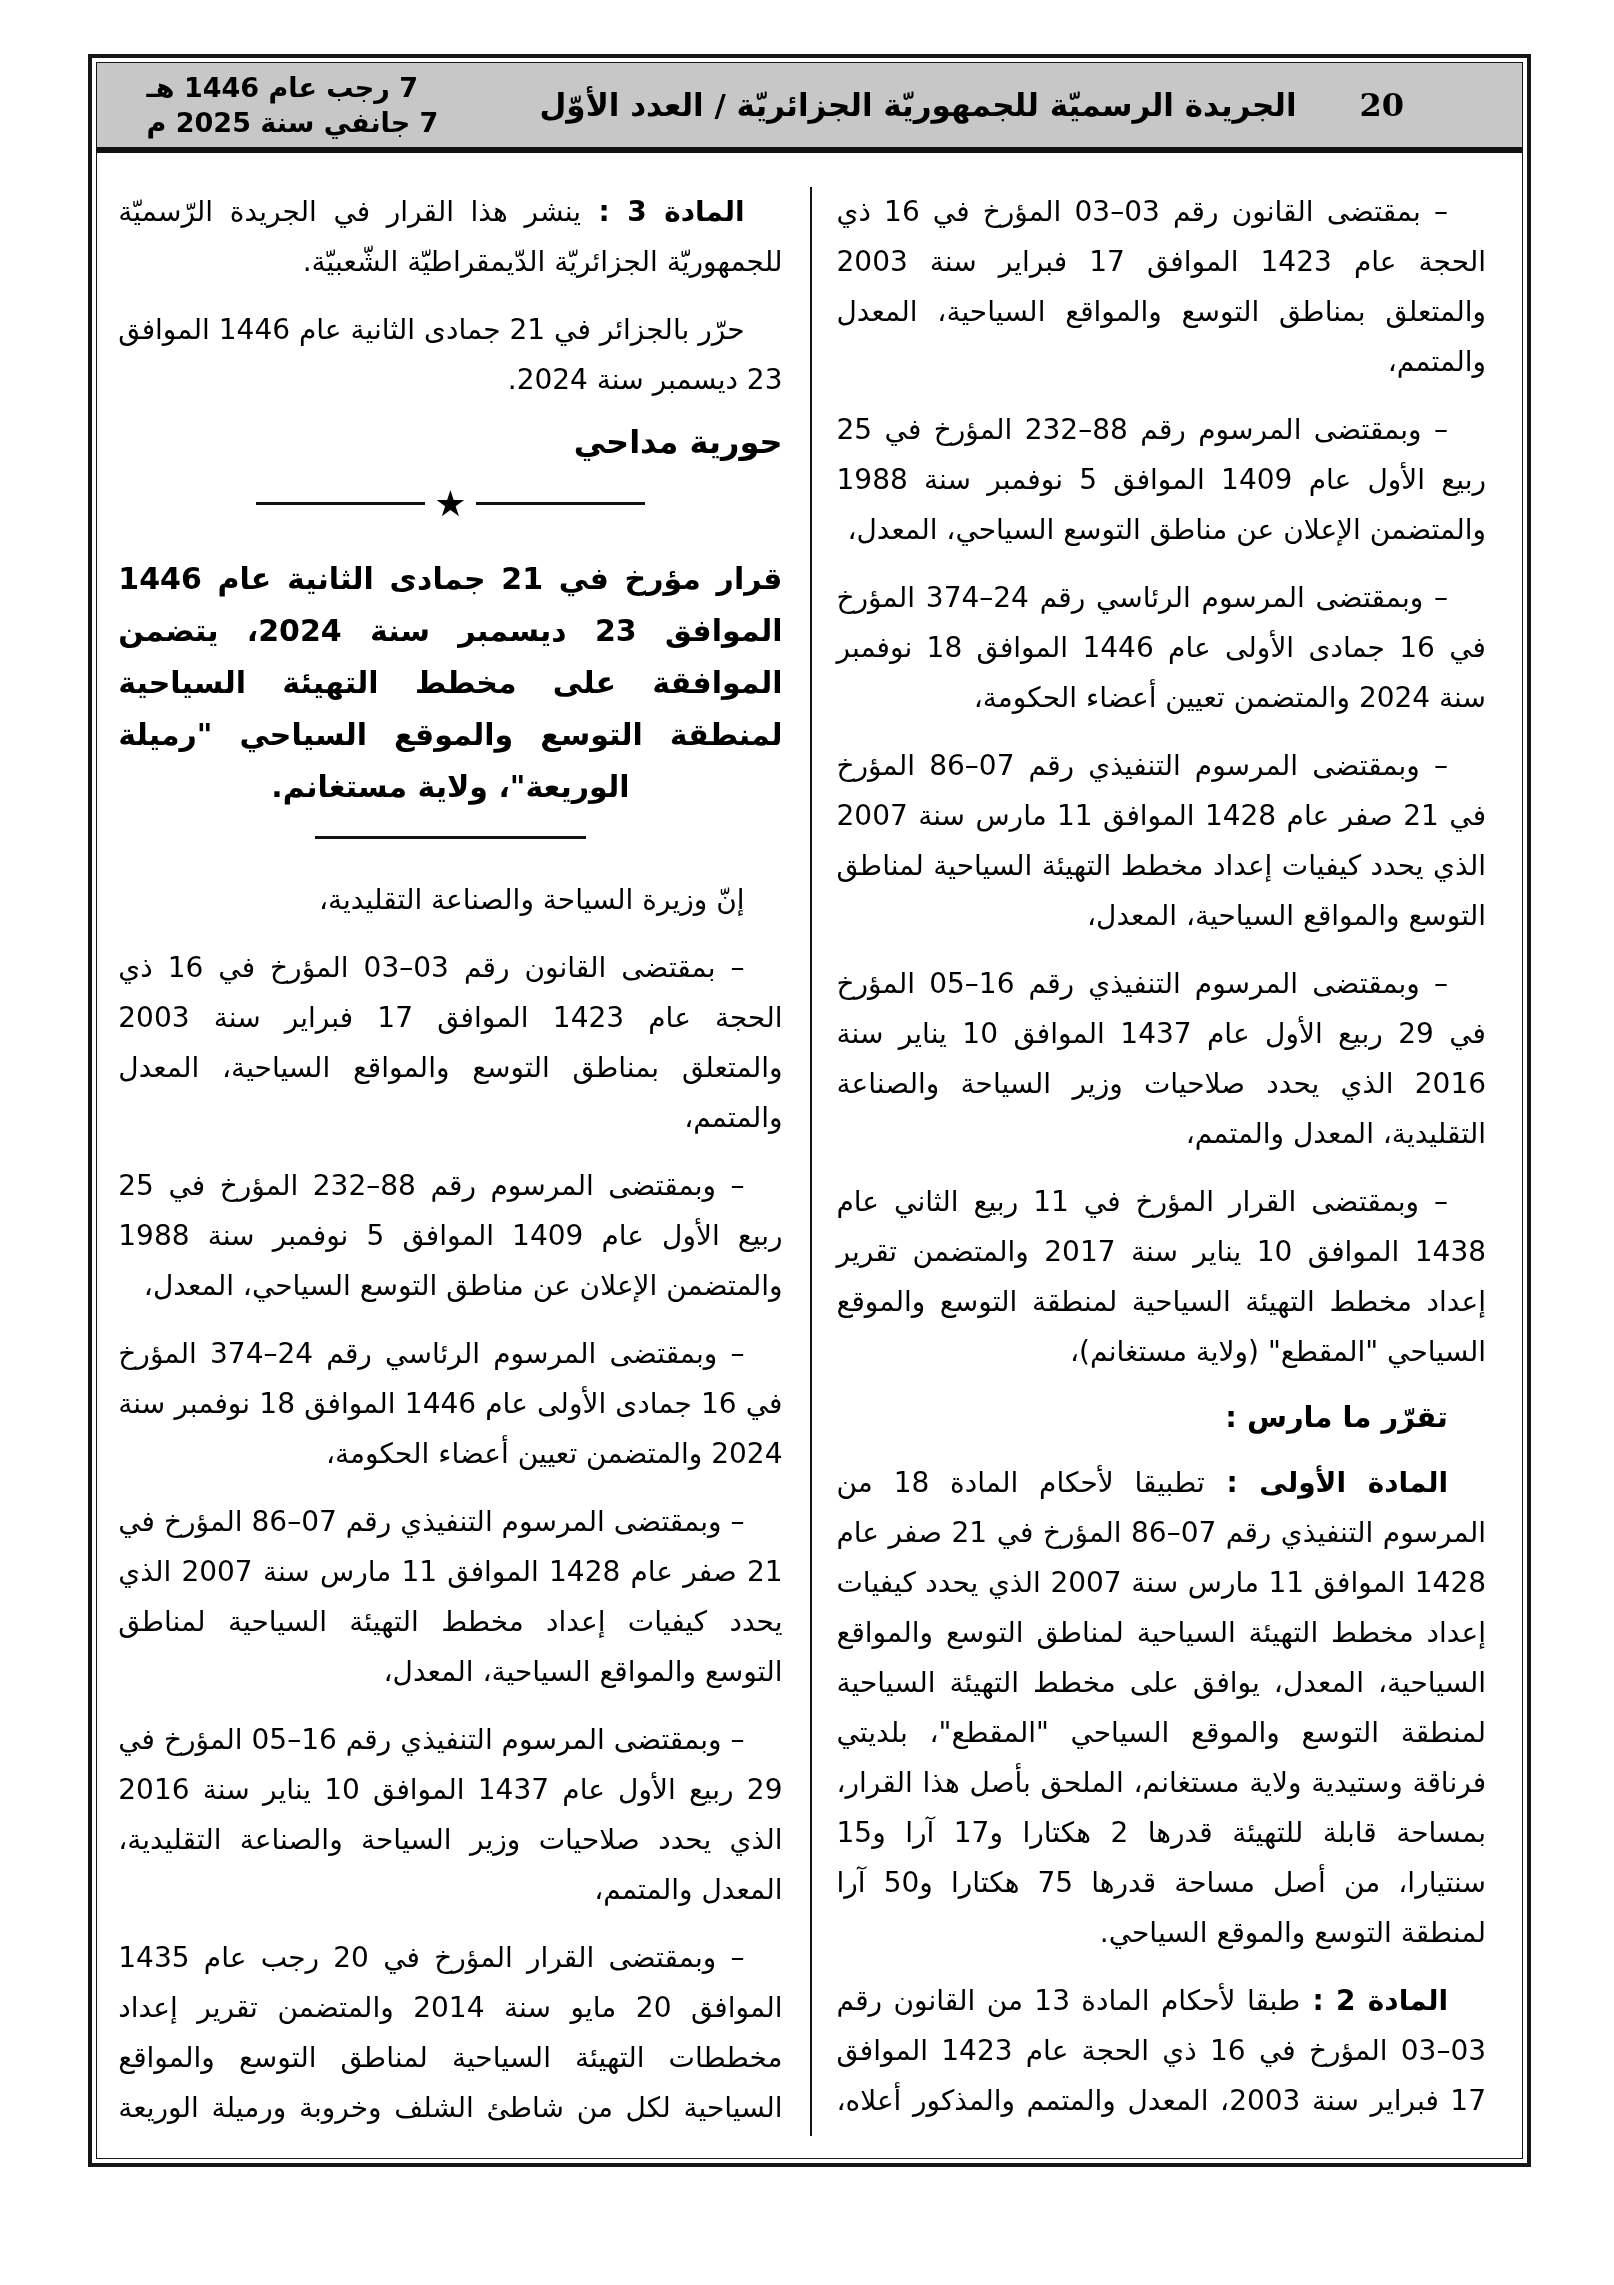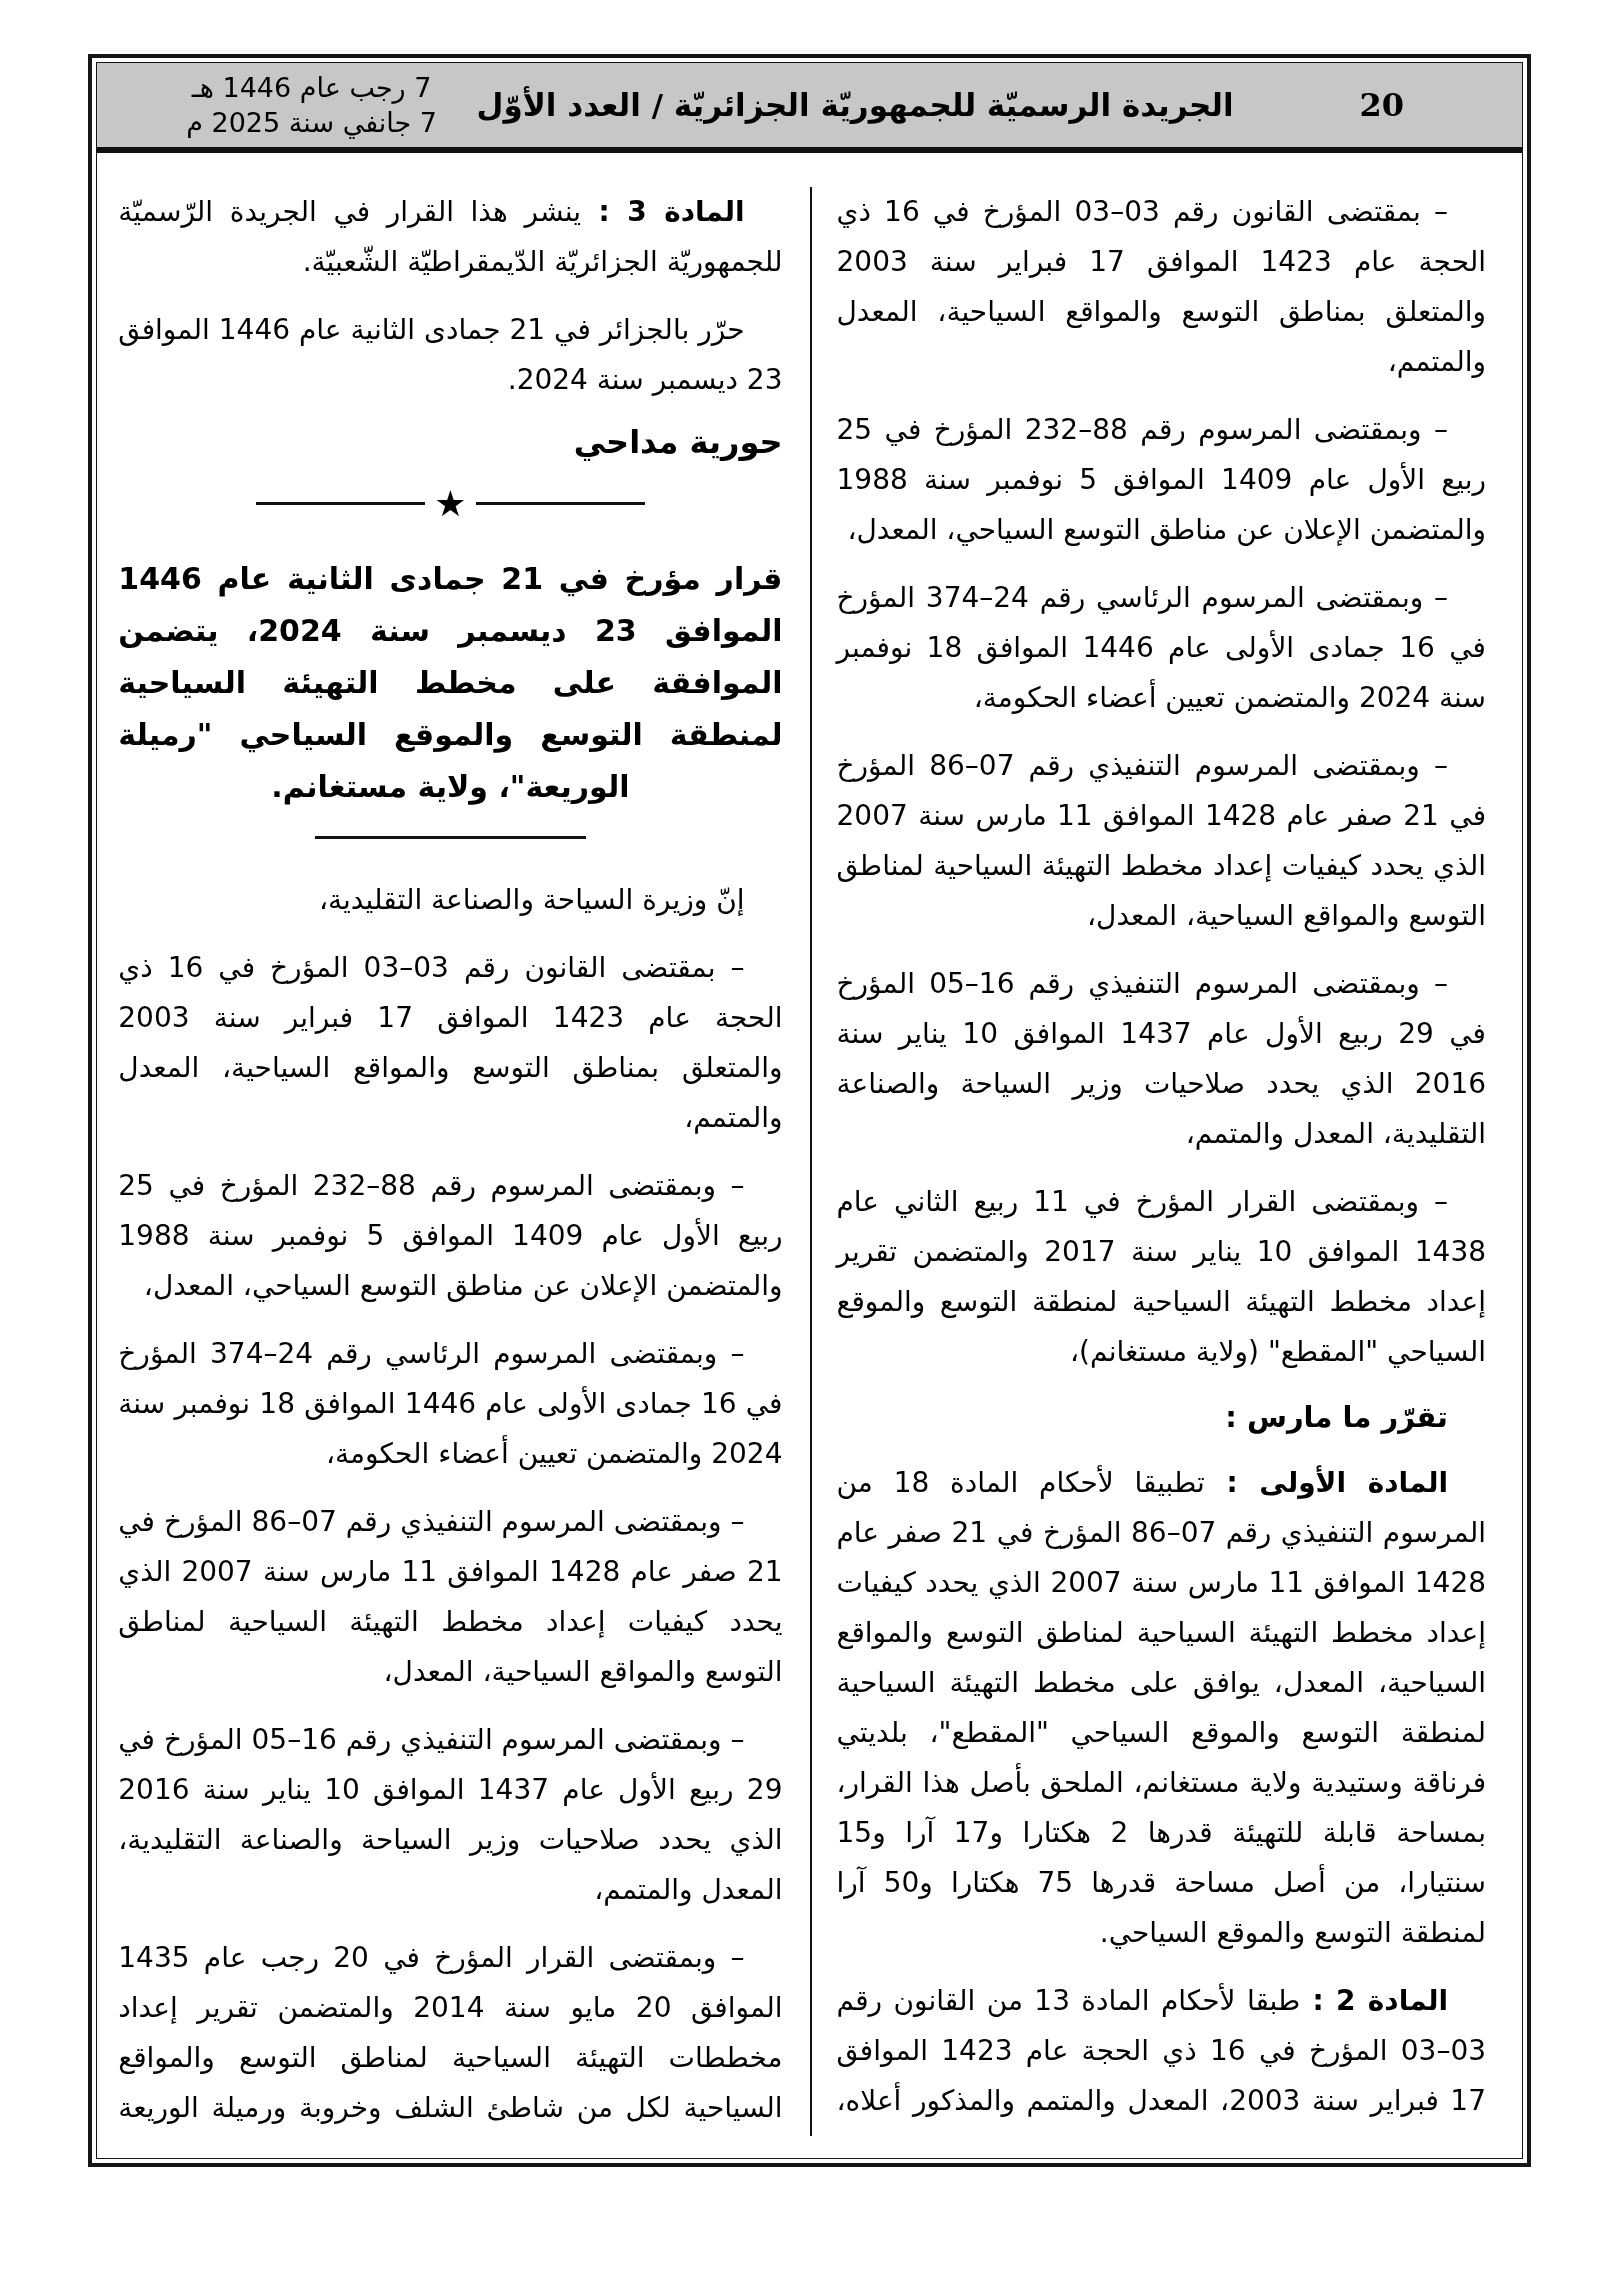--- a/index.html
+++ b/index.html
@@ -30,26 +30,26 @@
   
   .masthead {
     flex: 0 0 90px;
     background: #c7c7c7;
     border-bottom: 6.3px solid #111;
     display: flex; align-items: center;
     direction: ltr;
   }
   .masthead .dates {
     width: 380px; padding-left: 50px;
-    text-align: center;
-    font-weight: normal; font-size: 27px; line-height: 35px;
+    text-align: left;
+    font-weight: bold; font-size: 27px; line-height: 35px;
     direction: rtl;
   }
   .masthead .journal-title {
-    flex: 1; text-align: left;
+    flex: 1; text-align: center;
     font-weight: bold; font-size: 31px;
     direction: rtl;
   }
   .masthead .page-number {
     width: 163px; padding-right: 43px;
     text-align: left;
     font-weight: bold; font-size: 32px;
     font-family: "DejaVu Serif", serif;
   }
 

